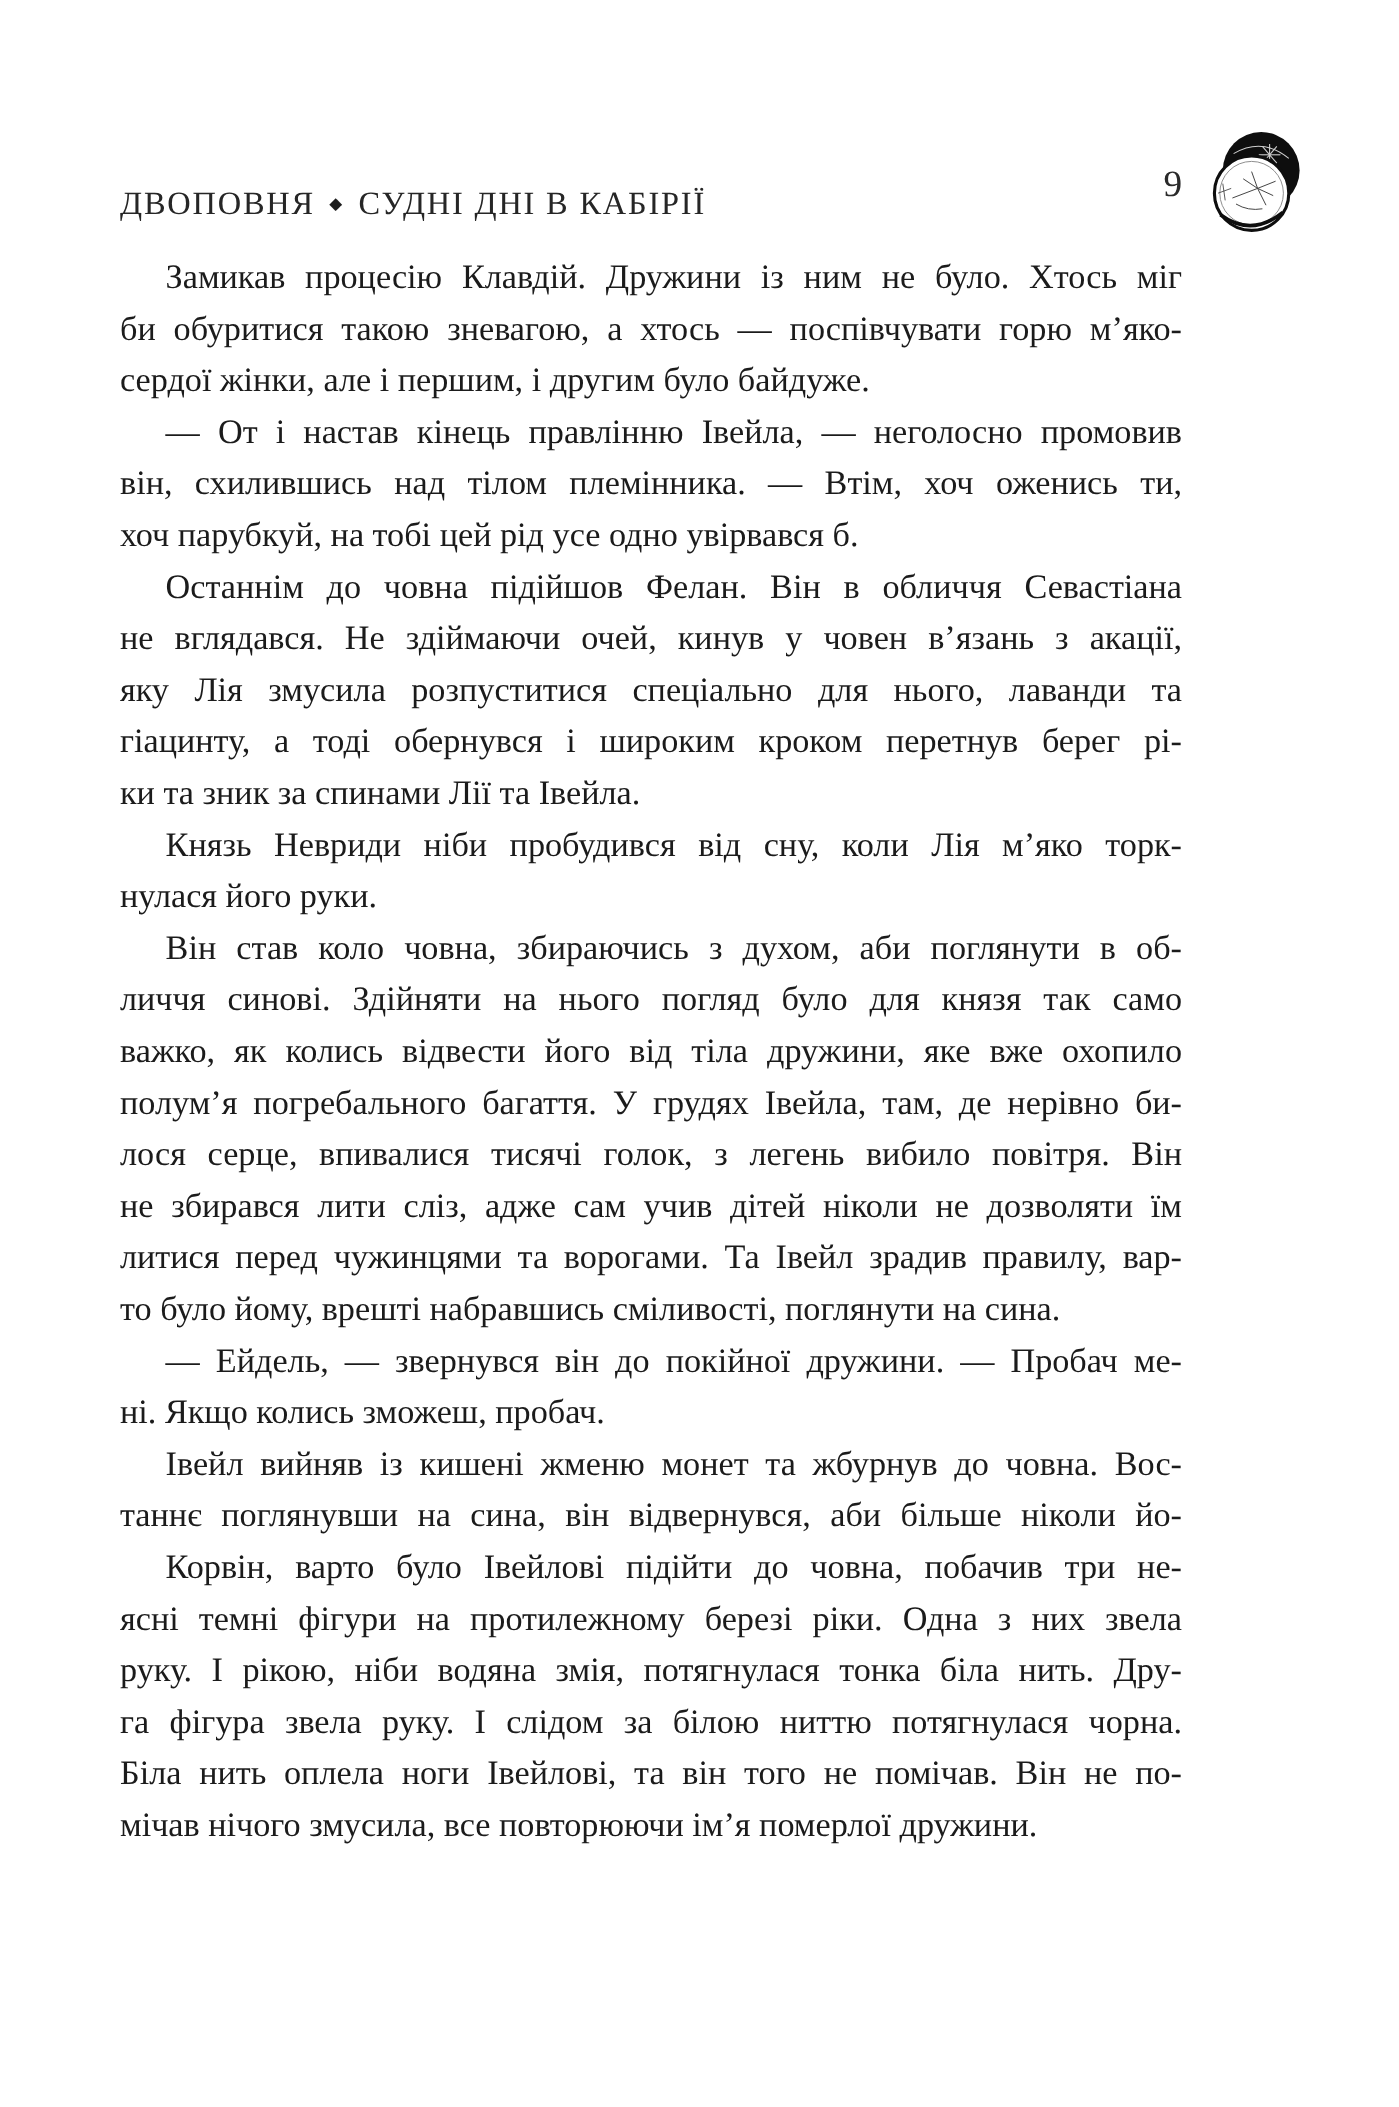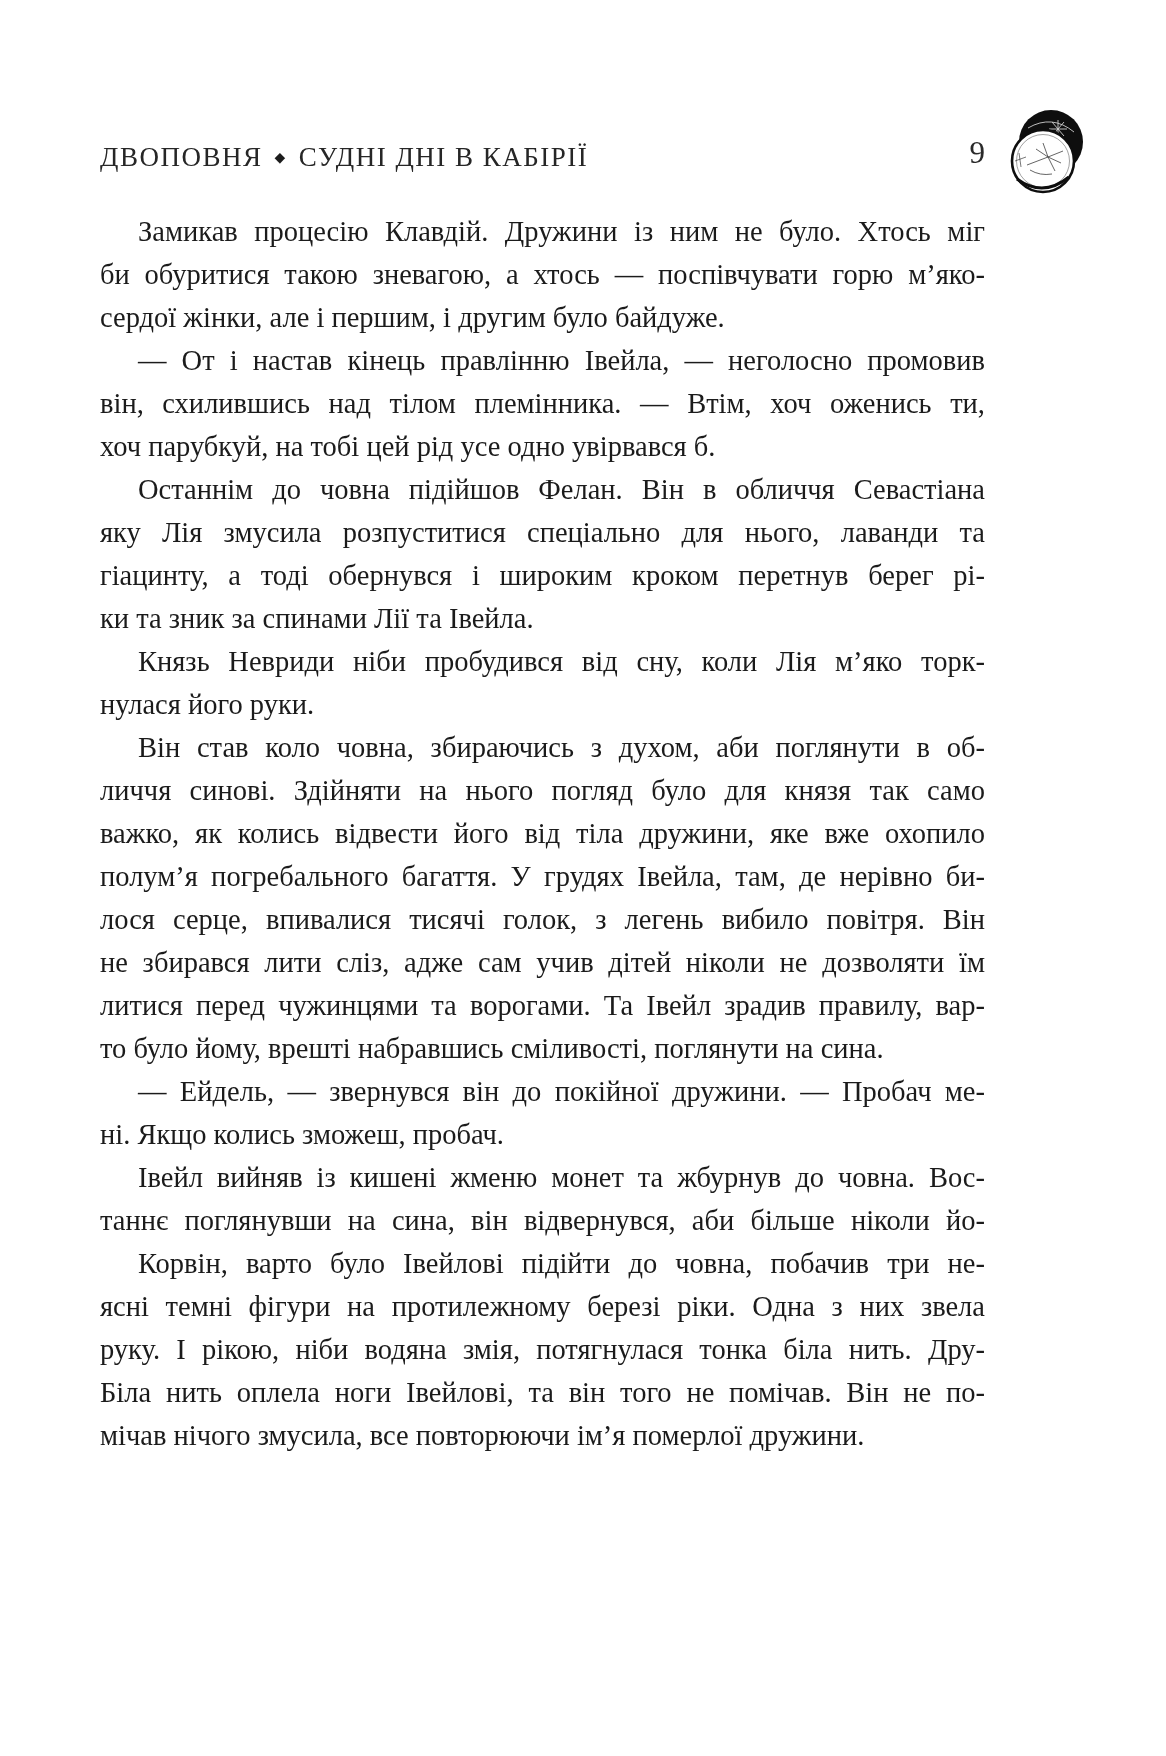--- a/index.html
+++ b/index.html
@@ -19,21 +19,21 @@
   .pagehead {
     position: absolute;
     left: 100px;
     top: 138px;
     width: 885px;
     height: 44px;
   }
   .running-title {
     position: absolute;
     left: 0;
-    top: 4px;
+    top: 16px;
     font-size: 27px;
     letter-spacing: 1.5px;
     color: #262626;
     white-space: nowrap;
   }
   .running-title .sep {
     display: inline-block;
     font-size: 14px;
     vertical-align: 4px;
     margin: 0 12px;
@@ -123,37 +123,39 @@
   </div>
 
   <main class="body-text">
       <div class="line indent">Замикав процесію Клавдій. Дружини із ним не було. Хтось міг</div>
       <div class="line">би обуритися такою зневагою, а хтось — поспівчувати горю м’яко-</div>
       <div class="line last">сердої жінки, але і першим, і другим було байдуже.</div>
       <div class="line indent">— От і настав кінець правлінню Івейла, — неголосно промовив</div>
       <div class="line">він, схилившись над тілом племінника. — Втім, хоч оженись ти,</div>
       <div class="line last">хоч парубкуй, на тобі цей рід усе одно увірвався б.</div>
       <div class="line indent">Останнім до човна підійшов Фелан. Він в обличчя Севастіана</div>
+      <div class="line">не вглядався. Не здіймаючи очей, кинув у човен в’язань з акації,</div>
       <div class="line">яку Лія змусила розпуститися спеціально для нього, лаванди та</div>
       <div class="line">гіацинту, а тоді обернувся і широким кроком перетнув берег рі-</div>
       <div class="line last">ки та зник за спинами Лії та Івейла.</div>
       <div class="line indent">Князь Невриди ніби пробудився від сну, коли Лія м’яко торк-</div>
       <div class="line last">нулася його руки.</div>
       <div class="line indent">Він став коло човна, збираючись з духом, аби поглянути в об-</div>
       <div class="line">личчя синові. Здійняти на нього погляд було для князя так само</div>
       <div class="line">важко, як колись відвести його від тіла дружини, яке вже охопило</div>
       <div class="line">полум’я погребального багаття. У грудях Івейла, там, де нерівно би-</div>
       <div class="line">лося серце, впивалися тисячі голок, з легень вибило повітря. Він</div>
       <div class="line">не збирався лити сліз, адже сам учив дітей ніколи не дозволяти їм</div>
       <div class="line">литися перед чужинцями та ворогами. Та Івейл зрадив правилу, вар-</div>
       <div class="line last">то було йому, врешті набравшись сміливості, поглянути на сина.</div>
       <div class="line indent">— Ейдель, — звернувся він до покійної дружини. — Пробач ме-</div>
       <div class="line last">ні. Якщо колись зможеш, пробач.</div>
       <div class="line indent">Івейл вийняв із кишені жменю монет та жбурнув до човна. Вос-</div>
       <div class="line">таннє поглянувши на сина, він відвернувся, аби більше ніколи йо-</div>
       <div class="line indent">Корвін, варто було Івейлові підійти до човна, побачив три не-</div>
       <div class="line">ясні темні фігури на протилежному березі ріки. Одна з них звела</div>
       <div class="line">руку. І рікою, ніби водяна змія, потягнулася тонка біла нить. Дру-</div>
+      <div class="line">га фігура звела руку. І слідом за білою ниттю потягнулася чорна.</div>
       <div class="line">Біла нить оплела ноги Івейлові, та він того не помічав. Він не по-</div>
       <div class="line last">мічав нічого змусила, все повторюючи ім’я померлої дружини.</div>
     </main>
 
 </div>
 
 </body></html>

